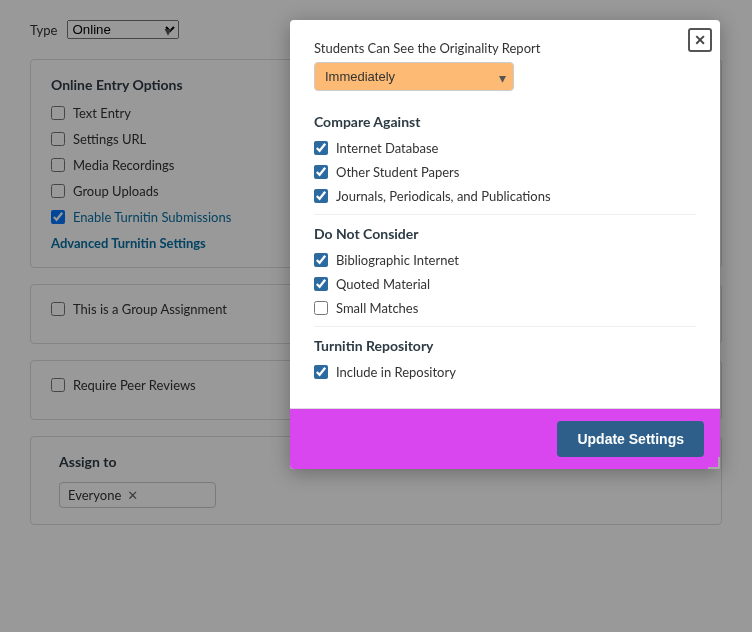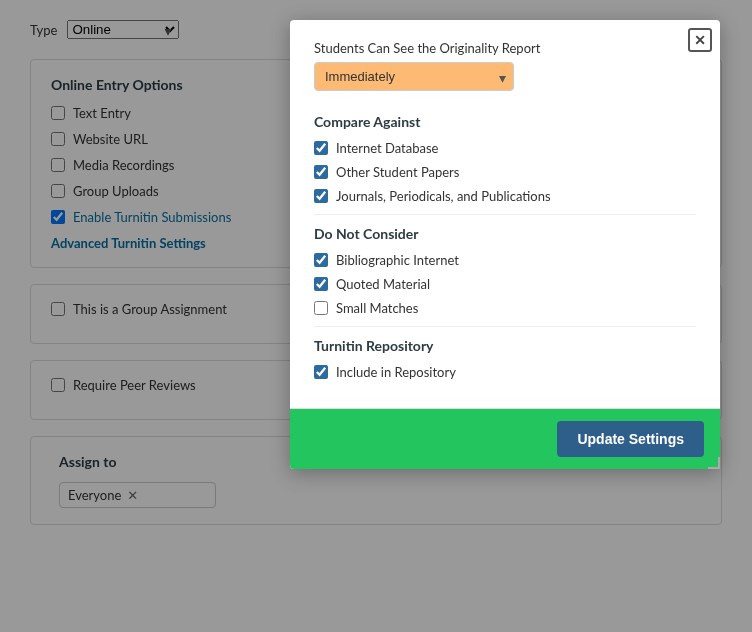--- a/index.html
+++ b/index.html
@@ -213,21 +213,21 @@
       width: 14px;
       height: 14px;
       accent-color: #2d6a9f;
     }
     .modal-checkbox-row label {
       font-size: 13px;
       color: #333;
     }
 
     .modal-footer {
-      background: #22c55e;
+      background: #d946ef;
       border-top: 1px solid #ddd;
       padding: 12px 16px;
       display: flex;
       justify-content: flex-end;
       border-radius: 0 0 4px 4px;
     }
     .update-settings-btn {
       background: #2d5f8a;
       color: #fff;
       border: none;
@@ -274,21 +274,21 @@
   </div>
 
   <div class="online-entry-section">
     <div class="section-title">Online Entry Options</div>
     <div class="checkbox-row">
       <input type="checkbox" id="bg-text-entry" style="">
       <label for="bg-text-entry">Text Entry</label>
     </div>
     <div class="checkbox-row">
       <input type="checkbox" id="bg-website-url" style="">
-      <label for="bg-website-url">Website URL</label>
+      <label for="bg-website-url">Settings URL</label>
     </div>
     <div class="checkbox-row">
       <input type="checkbox" id="bg-media-recordings" style="">
       <label for="bg-media-recordings">Media Recordings</label>
     </div>
     <div class="checkbox-row">
       <input type="checkbox" id="bg-file-uploads" style="">
       <label for="bg-file-uploads">Group Uploads</label>
     </div>
     <div class="checkbox-row">

